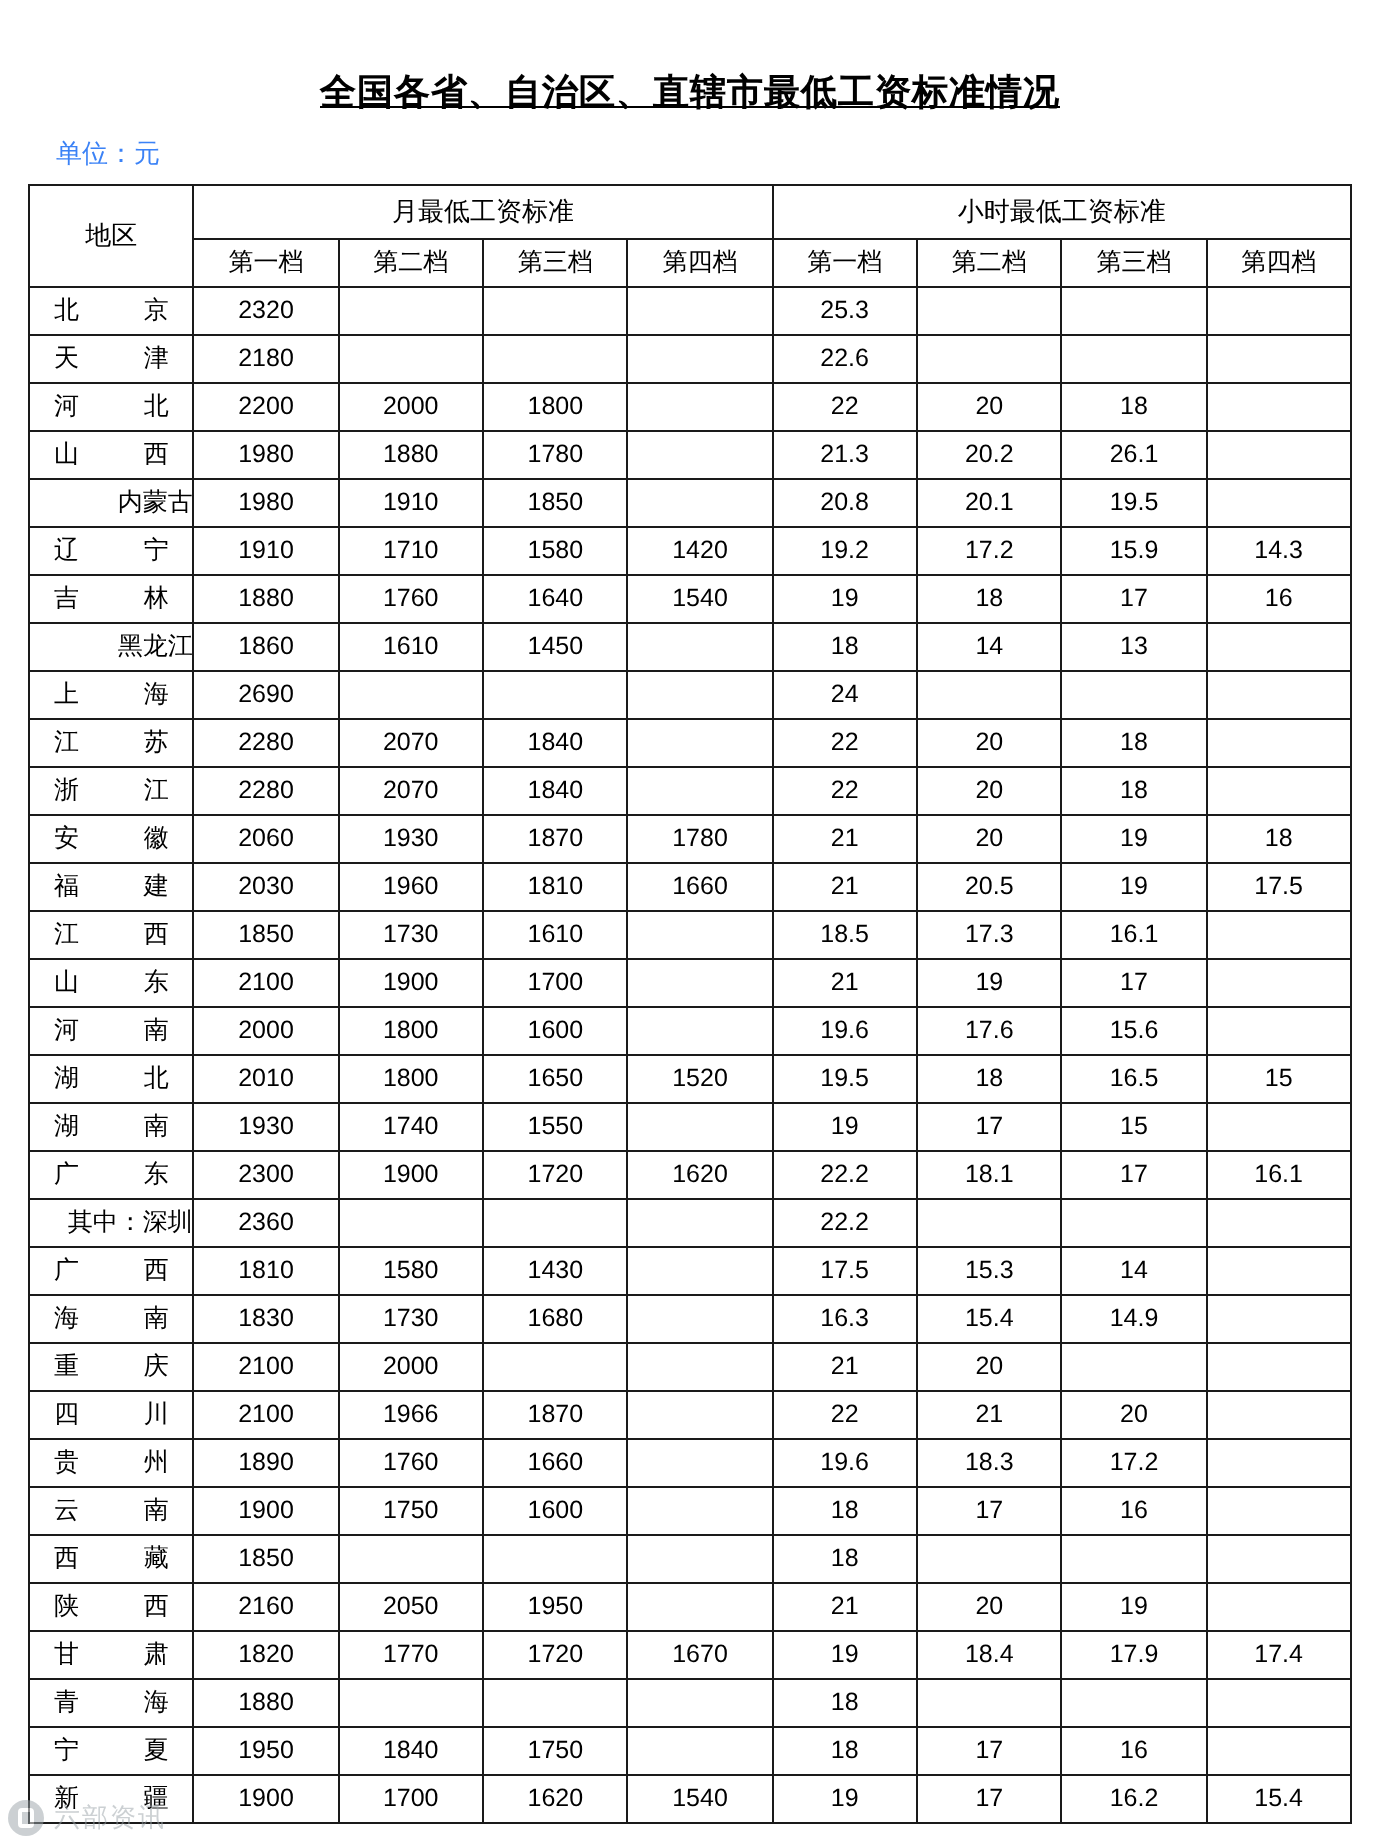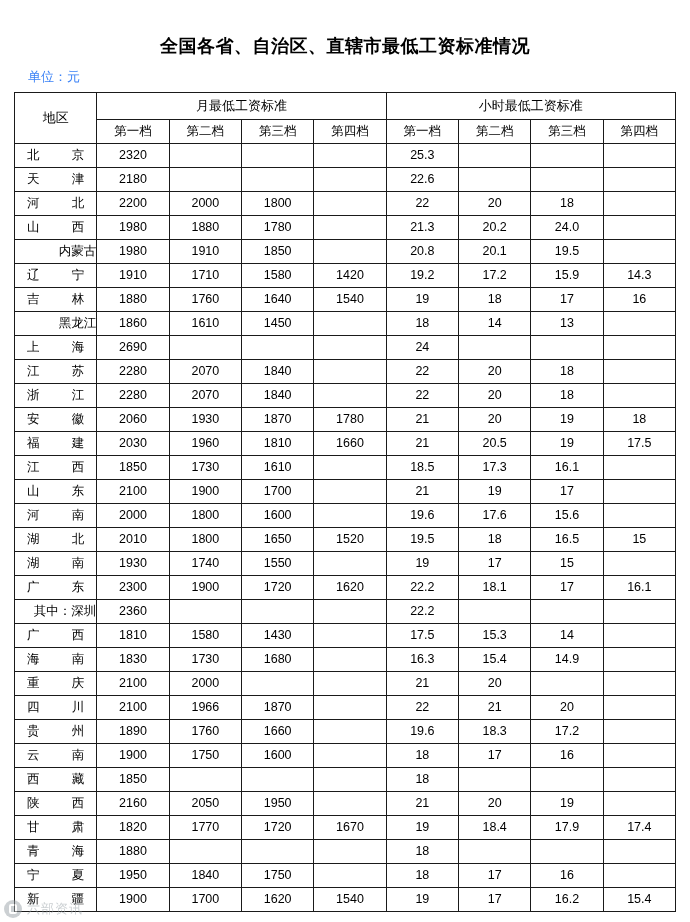--- a/index.html
+++ b/index.html
@@ -23,20 +23,21 @@
     position: relative;
   }
   .doc-title {
     text-align: center;
     font-size: 18px;
     font-weight: bold;
     letter-spacing: 0.5px;
     padding-top: 34px;
     padding-bottom: 10px;
     color: #000;
+    text-decoration: underline;
   }
   .unit-line {
     font-size: 13px;
     padding-left: 14px;
     padding-bottom: 6px;
     color: #3b82f6;
   }
   table.wage {
     border-collapse: collapse;
     width: 662px;
@@ -212,21 +213,21 @@
               <span>山</span>
               <span>西</span>
             </span>
           </td>
           <td>1980</td>
           <td>1880</td>
           <td>1780</td>
           <td></td>
           <td>21.3</td>
           <td>20.2</td>
-          <td>24.0</td>
+          <td>26.1</td>
           <td></td>
         </tr>
         <tr>
           <td class="region">
             <span class="region-inner solid">内蒙古</span>
           </td>
           <td>1980</td>
           <td>1910</td>
           <td>1850</td>
           <td></td>

